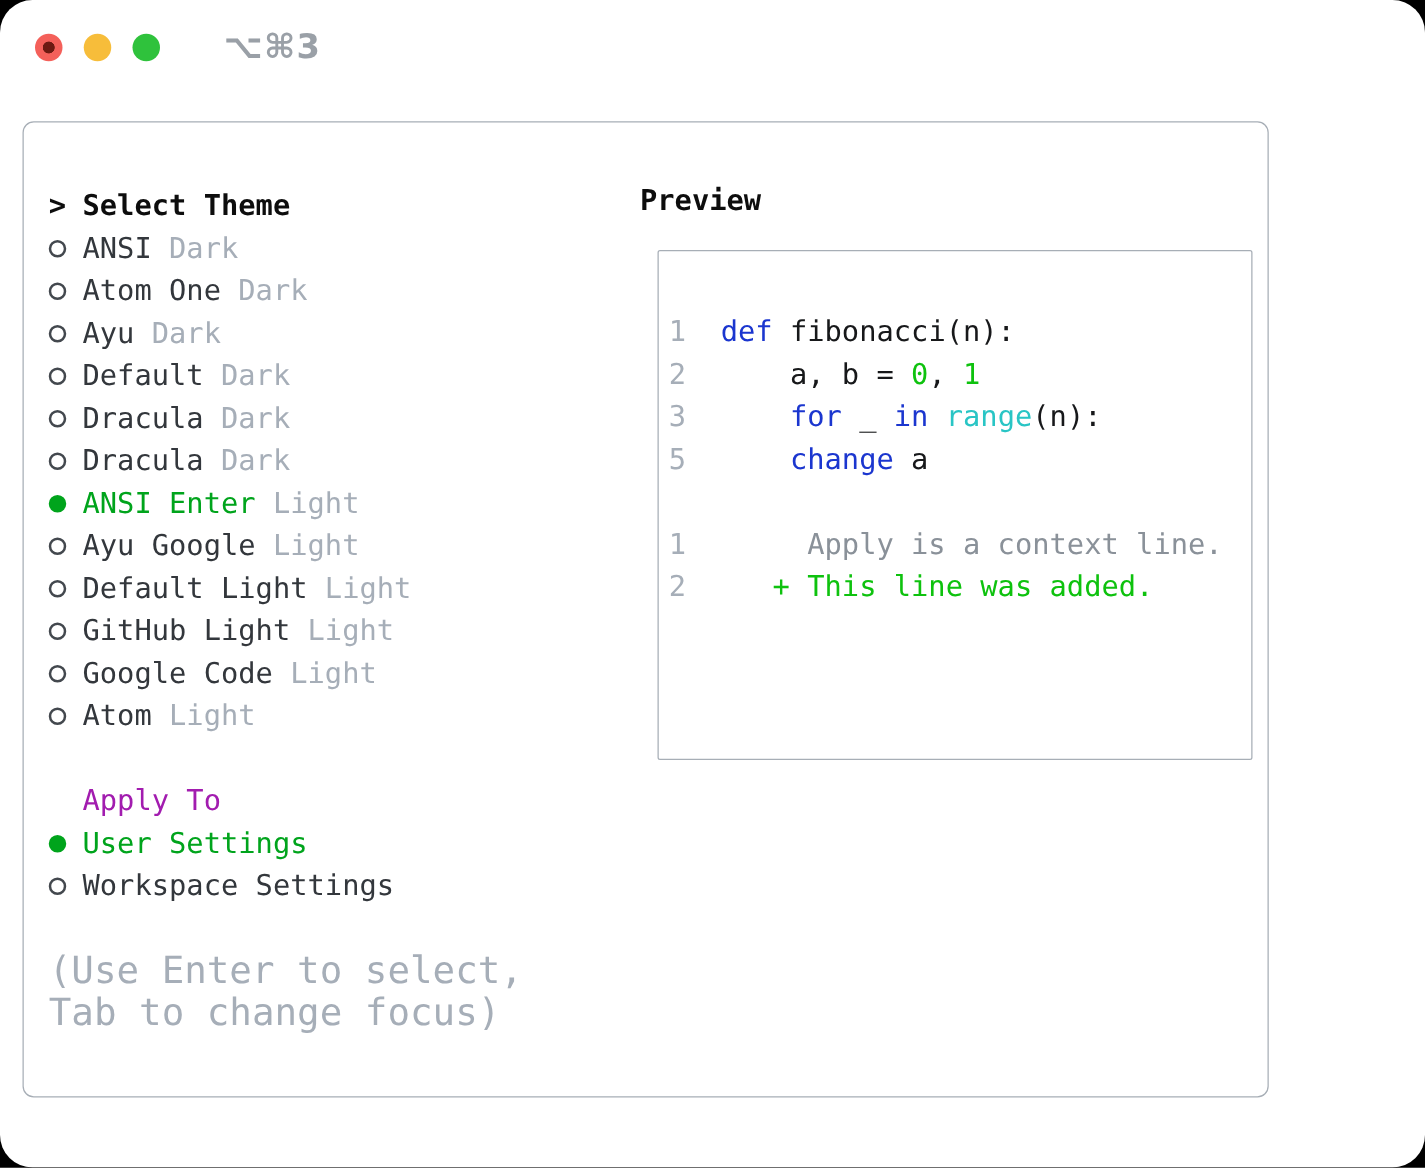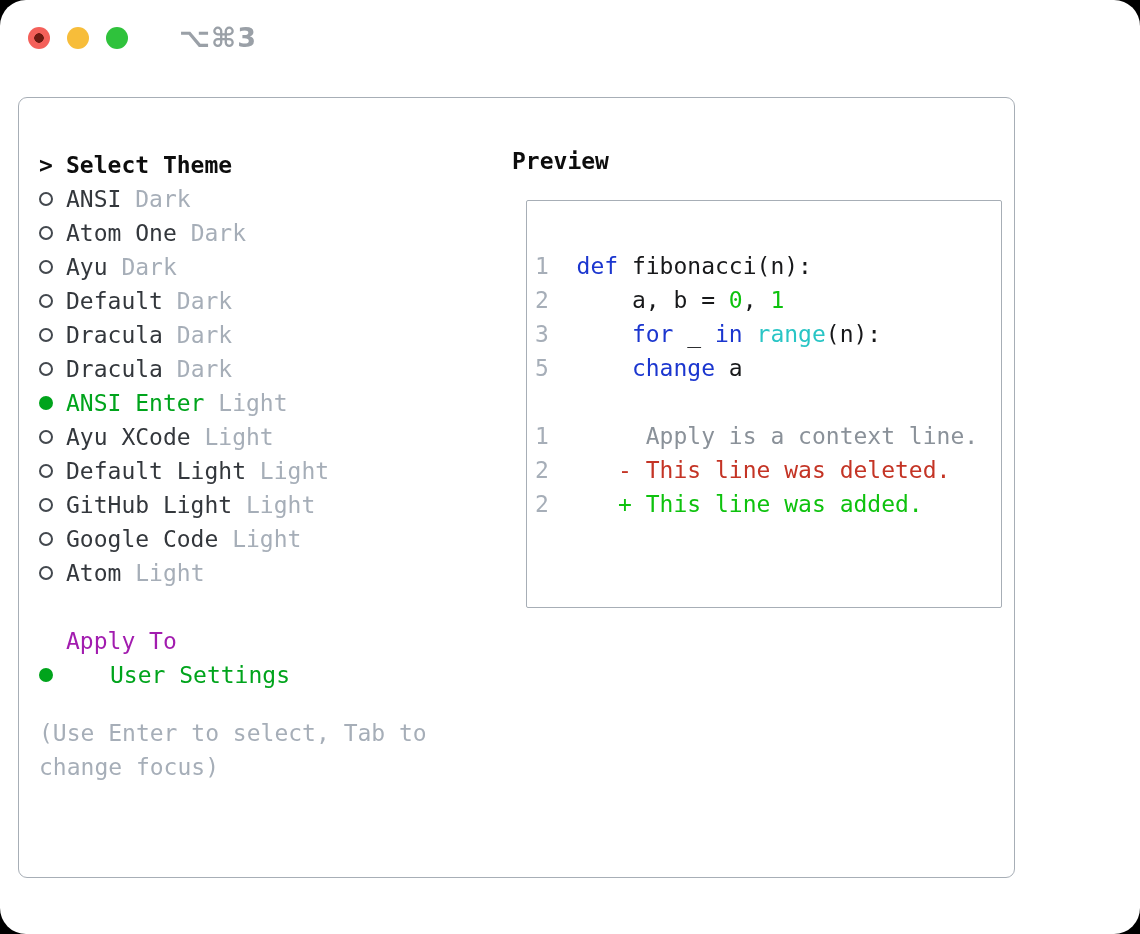--- a/index.html
+++ b/index.html
@@ -47,25 +47,25 @@
   .hdr { font-weight: 700; color: #0d0d0d; }
   .bullet {
     flex: 0 0 14px; width: 14px; height: 14px; box-sizing: border-box;
     border: 2px solid #43484e; border-radius: 50%; margin-right: 13px;
   }
   .bullet.sel { background: var(--accent); border-color: var(--accent); }
   .t-name { color: #33373c; }
   .t-name.sel { color: var(--accent); }
   .t-variant { color: var(--muted); }
   .opt-label { color: #33373c; }
-  .opt-label.sel { color: var(--accent); margin-left: 44px; }
+  .opt-label.sel { color: var(--accent); }
   .apply-hdr { font-weight: 400; color: #a21caf; }
   .help {
-    margin-top: 24px; width: 430px; color: var(--muted);
-    font-size: 23px; line-height: 34px; white-space: normal;
+    margin-top: 34px; width: 430px; color: var(--muted);
+    font-size: 30px; line-height: 34px; white-space: normal;
   }
   
   .right-col {
     position: absolute; left: 493px; top: 50px; font-size: 23px;
   }
   .preview-box {
     position: absolute; left: 491px; top: 102px; width: 476px; height: 408px;
     border: 1.5px solid #a7aeb6; border-radius: 2px; box-sizing: border-box;
     padding: 48px 6px 0 8px; overflow: hidden; margin-left: 16px;
   }
@@ -101,47 +101,47 @@
         <span class="prefix hdr">&gt;</span><span class="hdr">Select Theme</span>
       </div>
       <div id="theme-list">
           <div class="row"><span class="bullet"></span><span class="t-name">ANSI</span><span class="t-variant"> Dark</span></div>
           <div class="row"><span class="bullet"></span><span class="t-name">Atom One</span><span class="t-variant"> Dark</span></div>
           <div class="row"><span class="bullet"></span><span class="t-name">Ayu</span><span class="t-variant"> Dark</span></div>
           <div class="row"><span class="bullet"></span><span class="t-name">Default</span><span class="t-variant"> Dark</span></div>
           <div class="row"><span class="bullet"></span><span class="t-name">Dracula</span><span class="t-variant"> Dark</span></div>
           <div class="row"><span class="bullet"></span><span class="t-name">Dracula</span><span class="t-variant"> Dark</span></div>
           <div class="row"><span class="bullet sel"></span><span class="t-name sel">ANSI Enter</span><span class="t-variant"> Light</span></div>
-          <div class="row"><span class="bullet"></span><span class="t-name">Ayu XCode</span><span class="t-variant"> Light</span></div>
+          <div class="row"><span class="bullet"></span><span class="t-name">Ayu Google</span><span class="t-variant"> Light</span></div>
           <div class="row"><span class="bullet"></span><span class="t-name">Default Light</span><span class="t-variant"> Light</span></div>
           <div class="row"><span class="bullet"></span><span class="t-name">GitHub Light</span><span class="t-variant"> Light</span></div>
           <div class="row"><span class="bullet"></span><span class="t-name">Google Code</span><span class="t-variant"> Light</span></div>
           <div class="row"><span class="bullet"></span><span class="t-name">Atom</span><span class="t-variant"> Light</span></div>
         </div>
       <div class="row blank"></div>
       <div class="row">
         <span class="prefix"></span><span class="apply-hdr">Apply To</span>
       </div>
       <div id="apply-options">
           <div class="row"><span class="bullet sel"></span><span class="opt-label sel">User Settings</span></div>
+          <div class="row"><span class="bullet"></span><span class="opt-label">Workspace Settings</span></div>
         </div>
       <div class="help">(Use Enter to select, Tab to change focus)</div>
     </div>
 
     <div class="right-col">
       <span class="hdr">Preview</span>
     </div>
 
     <div class="preview-box">
       <div id="preview-code">
           <div class="code-line"><span class="ln">1</span><span class="seg-kw">def</span><span class="seg-txt"> fibonacci(n):</span></div>
           <div class="code-line"><span class="ln">2</span><span class="seg-txt">    a, b = </span><span class="seg-num">0</span><span class="seg-txt">, </span><span class="seg-num">1</span></div>
           <div class="code-line"><span class="ln">3</span><span class="seg-txt">    </span><span class="seg-kw">for</span><span class="seg-txt"> _ </span><span class="seg-kw">in</span><span class="seg-txt"> </span><span class="seg-fn">range</span><span class="seg-txt">(n):</span></div>
           <div class="code-line"><span class="ln">5</span><span class="seg-txt">    </span><span class="seg-kw">change</span><span class="seg-txt"> a</span></div>
           <div class="code-line blank"></div>
           <div class="code-line"><span class="ln">1</span><span class="seg-ctx">     Apply is a context line.</span></div>
-          <div class="code-line"><span class="ln">2</span><span class="seg-del">   - This line was deleted.</span></div>
           <div class="code-line"><span class="ln">2</span><span class="seg-add">   + This line was added.</span></div>
         </div>
     </div>
 
   </div>
 </div>
 
 </body></html>

